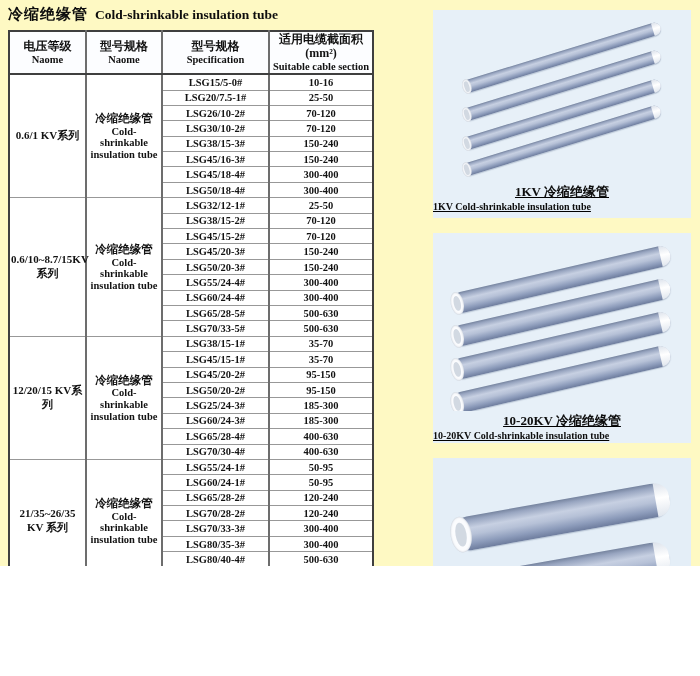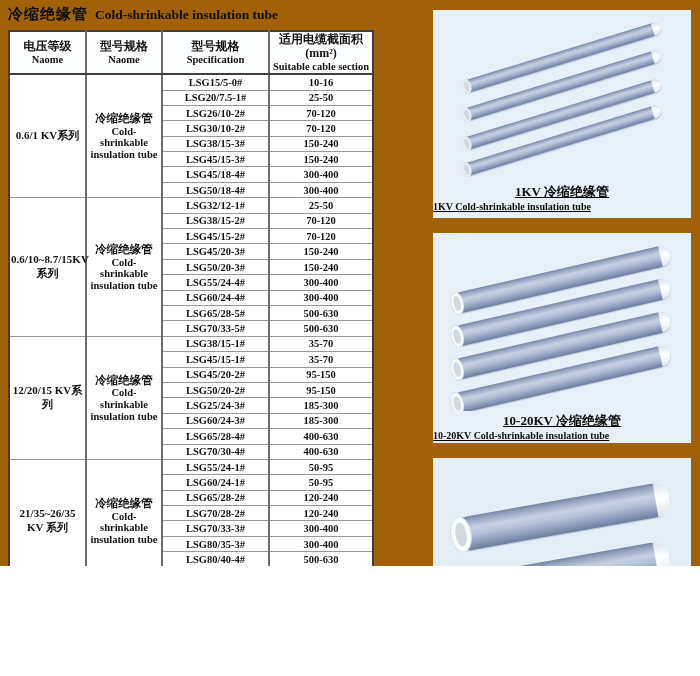--- a/index.html
+++ b/index.html
@@ -1,21 +1,21 @@
 <!DOCTYPE html>
 <html><head>
 <meta charset="utf-8">
 <style>
   html,body{margin:0;padding:0;}
   body{
     width:700px;height:676px;background:#ffffff;
     font-family:"Liberation Serif", serif;
     -webkit-font-smoothing:antialiased;
   }
-  .page{position:relative;width:700px;height:566px;overflow:hidden;background:#a16207;}
+  .page{position:relative;width:700px;height:566px;overflow:hidden;background:#fef9c3;}
 
   
   .title{position:absolute;left:8px;top:5px;white-space:nowrap;color:#0e0e0e;}
   .title-zh{font-weight:bold;font-size:15px;letter-spacing:1px;}
   .title-en{font-weight:bold;font-size:13.5px;margin-left:7px;}
 
   
   .spec-table{
     position:absolute;left:8px;top:30px;width:364px;
     border-collapse:collapse;table-layout:fixed;
@@ -130,21 +130,21 @@
         </tr>
         <tr>
           <td class="bl">LSG30/10-2#</td>
           <td class="bl">70-120</td>
         </tr>
         <tr>
           <td class="bl">LSG38/15-3#</td>
           <td class="bl">150-240</td>
         </tr>
         <tr>
-          <td class="bl">LSG45/15-3#</td>
+          <td class="bl">LSG45/16-3#</td>
           <td class="bl">150-240</td>
         </tr>
         <tr>
           <td class="bl">LSG45/18-4#</td>
           <td class="bl">300-400</td>
         </tr>
         <tr>
           <td class="bl">LSG50/18-4#</td>
           <td class="bl">300-400</td>
         </tr>

